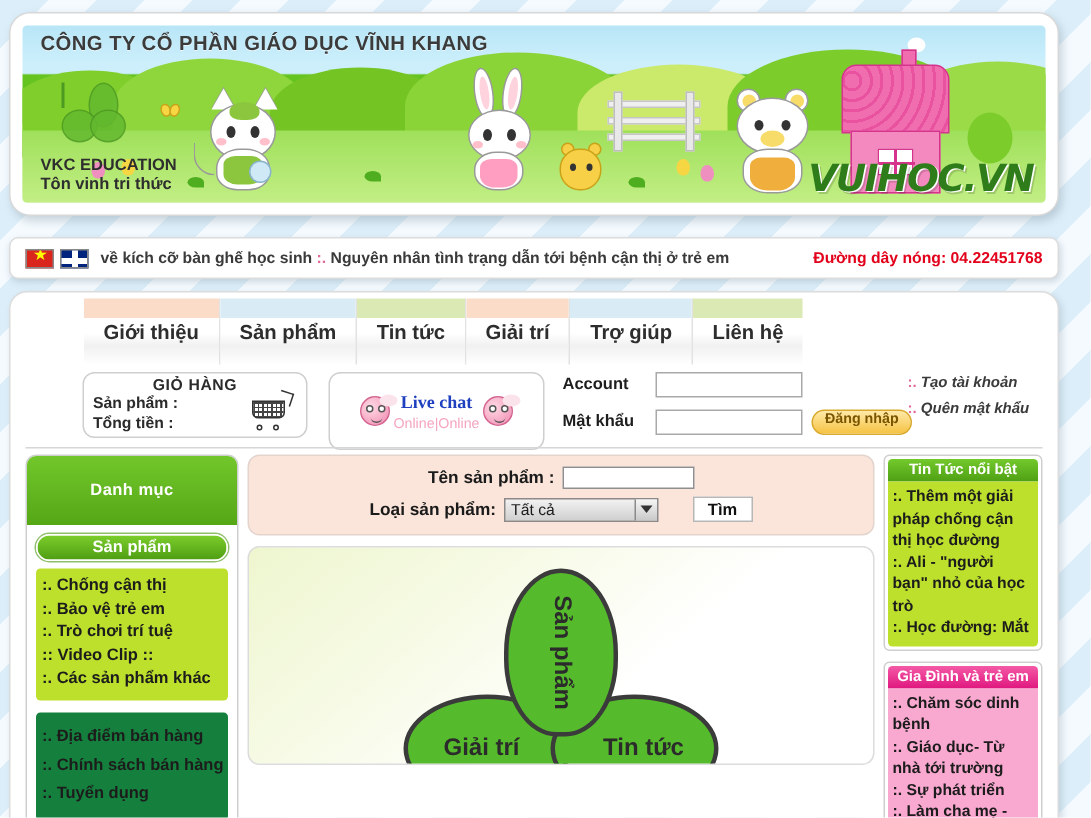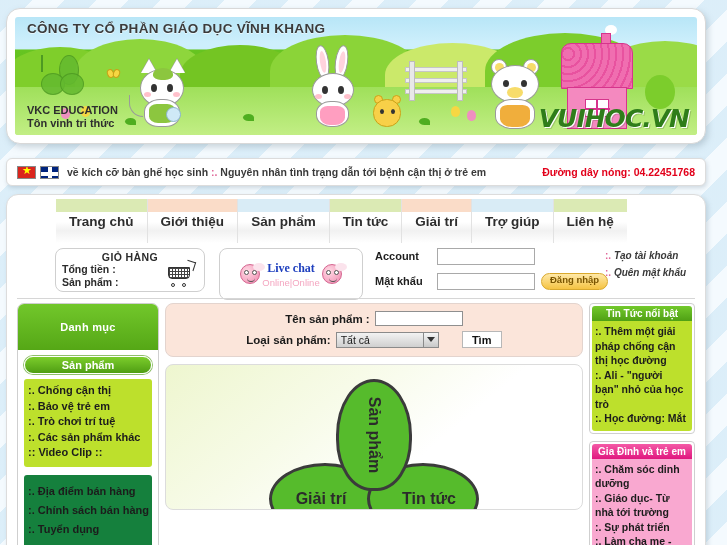--- a/index.html
+++ b/index.html
@@ -456,24 +456,20 @@
     <span class="sep">:.</span>
     <span>Nguyên nhân tình trạng dẫn tới bệnh cận thị ở trẻ em</span>
   </div>
   <div class="hotline">Đường dây nóng: 04.22451768</div>
 </div>
 
 <div class="page">
 
   <div class="nav">
     <div class="nav-item">
-      <div class="nav-cap" style="background:#dbeab4"></div>
-      <div class="nav-label">Trang chủ</div>
-    </div>
-    <div class="nav-item">
       <div class="nav-cap" style="background:#fadcc8"></div>
       <div class="nav-label">Giới thiệu</div>
     </div>
     <div class="nav-item">
       <div class="nav-cap" style="background:#d9ecf6"></div>
       <div class="nav-label">Sản phẩm</div>
     </div>
     <div class="nav-item">
       <div class="nav-cap" style="background:#dbeab4"></div>
       <div class="nav-label">Tin tức</div>
@@ -489,22 +485,22 @@
     <div class="nav-item">
       <div class="nav-cap" style="background:#dbeab4"></div>
       <div class="nav-label">Liên hệ</div>
     </div>
   </div>
 
   <div class="acct-row">
 
     <div class="cart-box">
       <div class="cart-title">GIỎ HÀNG</div>
+      <div class="cart-line">Sản phẩm :</div>
       <div class="cart-line">Tổng tiền :</div>
-      <div class="cart-line">Sản phẩm :</div>
       <div class="cart-icon">
         <div class="basket"></div>
           <div class="handle"></div>
           <div class="w1"></div>
           <div class="w2"></div>
       </div>
     </div>
 
     <div class="chat-box">
       <div class="smiley">
@@ -554,22 +550,22 @@
   <div class="body-cols">
 
     <div class="col-left">
       <div class="panel">
         <div class="cat-head-bar">Danh mục</div>
         <div class="pill">Sản phẩm</div>
         <div class="green-list">
           <div class="li">:. Chống cận thị</div>
           <div class="li">:. Bảo vệ trẻ em</div>
           <div class="li">:. Trò chơi trí tuệ</div>
+          <div class="li">:: Video Clip ::</div>
           <div class="li">:. Các sản phẩm khác</div>
-          <div class="li">:: Video Clip ::</div>
         </div>
         <div class="pink-list">
           <div class="li">:. Địa điểm bán hàng</div>
           <div class="li">:. Chính sách bán hàng</div>
           <div class="li">:. Tuyển dụng</div>
         </div>
         <div class="link-title">LIÊN KẾT WEBSITE</div>
         <div class="link-box"></div>
       </div>
     </div>
@@ -611,21 +607,21 @@
         <div class="news-head">Tin Tức nổi bật</div>
         <div class="news-body">
           <div class="nitem">:.  Thêm một giải pháp chống cận thị học đường</div>
           <div class="nitem">:.  Ali - "người bạn" nhỏ của học trò</div>
           <div class="nitem">:.  Học đường: Mắt</div>
         </div>
       </div>
       <div class="panel">
         <div class="news-head pink">Gia Đình và trẻ em</div>
         <div class="news-body pink">
-          <div class="nitem">:.  Chăm sóc dinh dưỡng</div>
+          <div class="nitem">:.  Chăm sóc dinh bệnh</div>
           <div class="nitem">:.  Giáo dục- Từ nhà tới trường</div>
           <div class="nitem">:.  Sự phát triển</div>
           <div class="nitem">:.  Làm cha mẹ - Giúp</div>
         </div>
       </div>
     </div>
 
   </div>
 </div>
 

